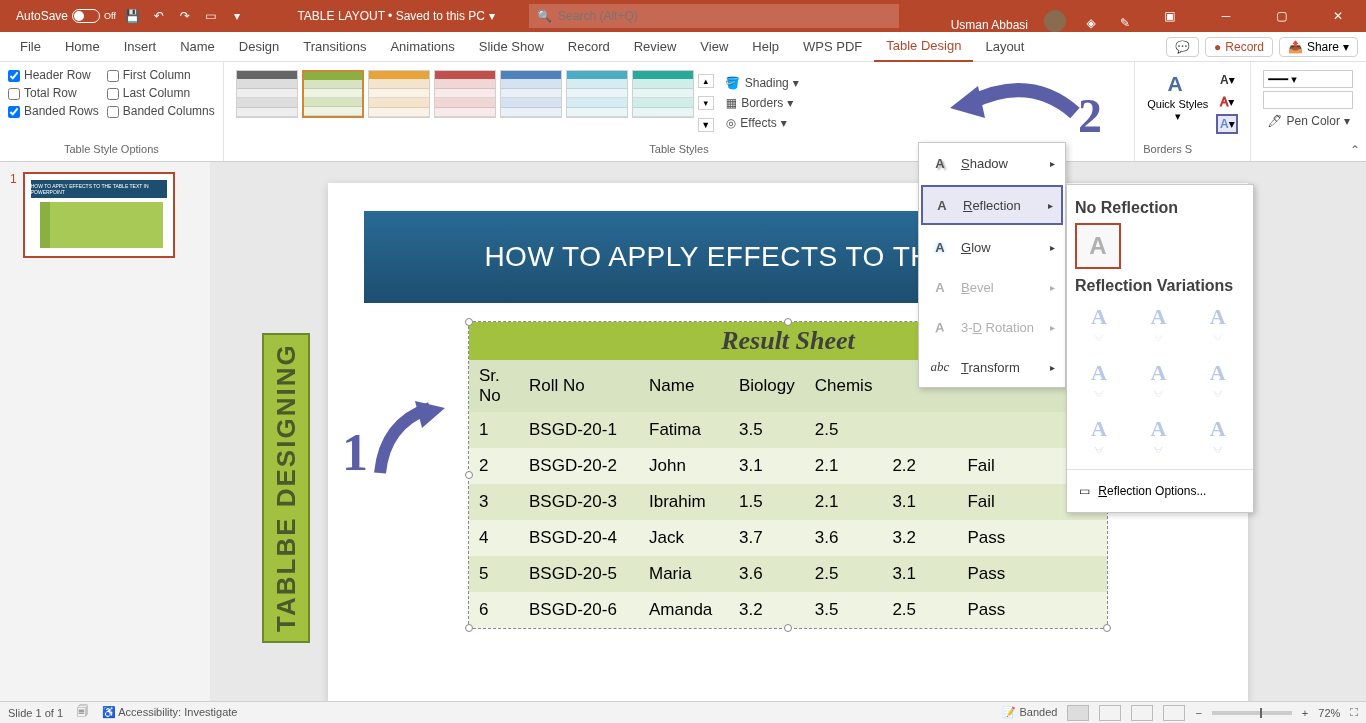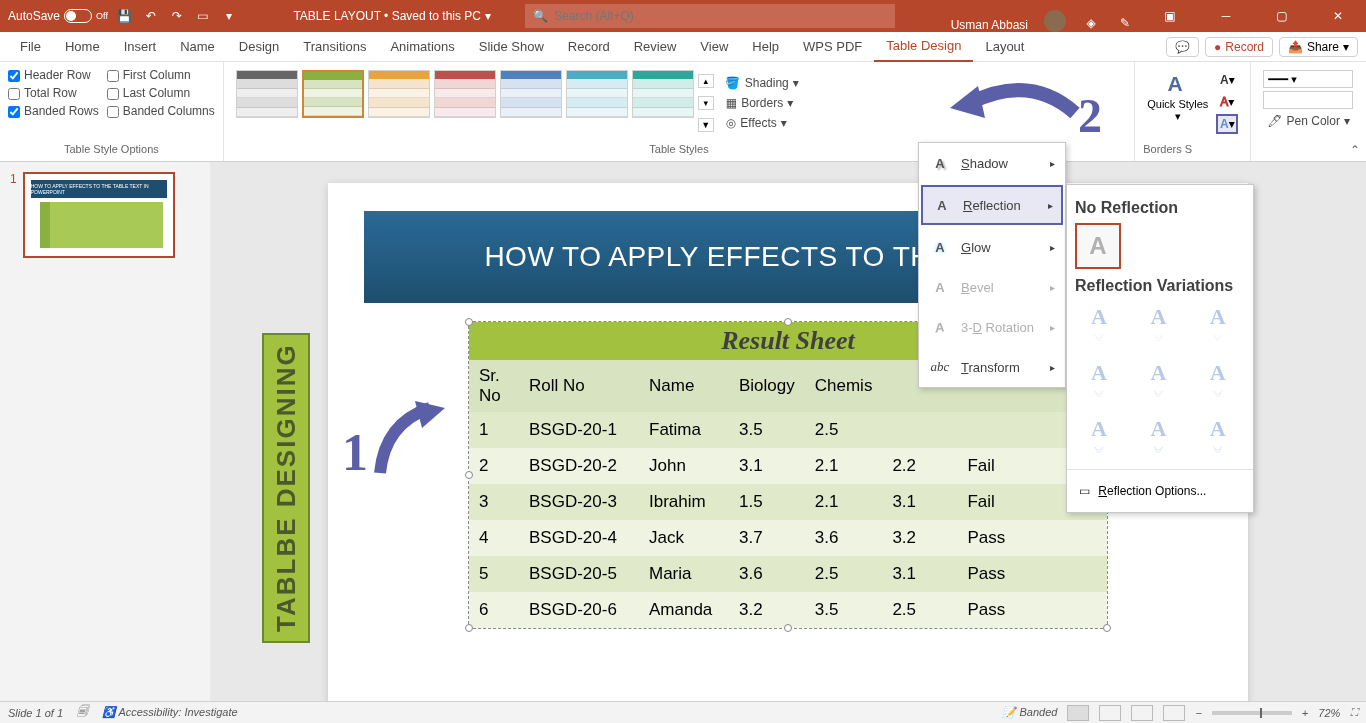--- a/index.html
+++ b/index.html
@@ -1,20 +1,20 @@
 <!DOCTYPE html>
 <html><head>
 <meta charset="utf-8">
 <style>
 * { margin: 0; padding: 0; box-sizing: border-box; font-family: "Segoe UI", sans-serif; }
 body { background: #f3f3f3; width: 1366px; height: 723px; overflow: hidden; position: relative; }
 
 
 .title-bar { height: 32px; background: #b7472a; display: flex; align-items: center; color: #fff; font-size: 12px; }
-.title-left { display: flex; align-items: center; gap: 8px; padding-left: 8px; }
+.title-left { display: flex; align-items: center; gap: 8px; padding-left: 16px; }
 .autosave { display: flex; align-items: center; gap: 4px; }
 .autosave-toggle { width: 28px; height: 14px; border: 1px solid #fff; border-radius: 7px; display: flex; align-items: center; padding: 1px; }
 .autosave-dot { width: 10px; height: 10px; background: #fff; border-radius: 50%; }
 .title-icon { width: 18px; height: 18px; display: flex; align-items: center; justify-content: center; cursor: pointer; }
 .title-center { flex: 1; text-align: center; display: flex; align-items: center; justify-content: center; gap: 4px; }
 .search-bar { width: 370px; height: 24px; background: #c76952; display: flex; align-items: center; padding: 0 8px; margin-left: 30px; gap: 6px; }
 .search-bar input { background: transparent; border: none; color: #f5d5cc; font-size: 12px; flex: 1; outline: none; }
 .title-right { display: flex; align-items: flex-end; gap: 16px; padding-right: 8px; }
 .avatar { width: 22px; height: 22px; border-radius: 50%; background: #8a6b4f; }
 .win-btn { width: 40px; height: 32px; display: flex; align-items: center; justify-content: center; cursor: pointer; }
@@ -93,21 +93,21 @@
 .data-table th { background: #d8e3c2; text-align: left; padding: 6px 10px; font-weight: 400; font-size: 17px; }
 .data-table td { padding: 8px 10px; }
 .data-table tr:nth-child(even) td { background: #eef3e2; }
 .data-table tr:nth-child(odd) td { background: #e0e9ca; }
 .side-label { position: absolute; left: -66px; top: 150px; width: 48px; height: 310px; background: #a2c13f; writing-mode: vertical-rl; transform: rotate(180deg); display: flex; align-items: center; justify-content: center; font-size: 26px; font-weight: 700; color: #4a5a2a; font-family: Arial; letter-spacing: 2px; border: 2px solid #6b8a2f; }
 .sel-handle { position: absolute; width: 8px; height: 8px; background: #fff; border: 1px solid #888; border-radius: 50%; }
 .annotation1 { position: absolute; left: 14px; top: 240px; font-size: 52px; font-weight: 700; color: #5b5fa8; font-family: Georgia; }
 .arrow1 { position: absolute; left: 32px; top: 210px; }
 
 
-.status-bar { position: absolute; bottom: 0; left: 0; right: 0; height: 22px; background: #f3f3f3; border-top: 1px solid #d0d0d0; display: flex; align-items: center; font-size: 11px; color: #555; padding: 0 8px; font-style: italic; }
+.status-bar { position: absolute; bottom: 0; left: 0; right: 0; height: 22px; background: #f3f3f3; border-top: 1px solid #d0d0d0; display: flex; align-items: center; font-size: 11px; color: #555; padding: 0 8px; }
 .status-left { display: flex; gap: 14px; align-items: center; }
 .status-right { margin-left: auto; display: flex; gap: 10px; align-items: center; }
 .view-btn { width: 22px; height: 16px; border: 1px solid #bbb; cursor: pointer; }
 .zoom-slider { width: 80px; height: 4px; background: #ccc; position: relative; }
 .zoom-thumb { position: absolute; left: 48px; top: -3px; width: 2px; height: 10px; background: #666; }
 
 
 .annotation2 { position: absolute; left: 1078px; top: 88px; font-size: 48px; font-weight: 700; color: #5b5fa8; font-family: Georgia; z-index: 50; }
 .arrow2 { position: absolute; left: 940px; top: 68px; z-index: 50; }
 </style>

